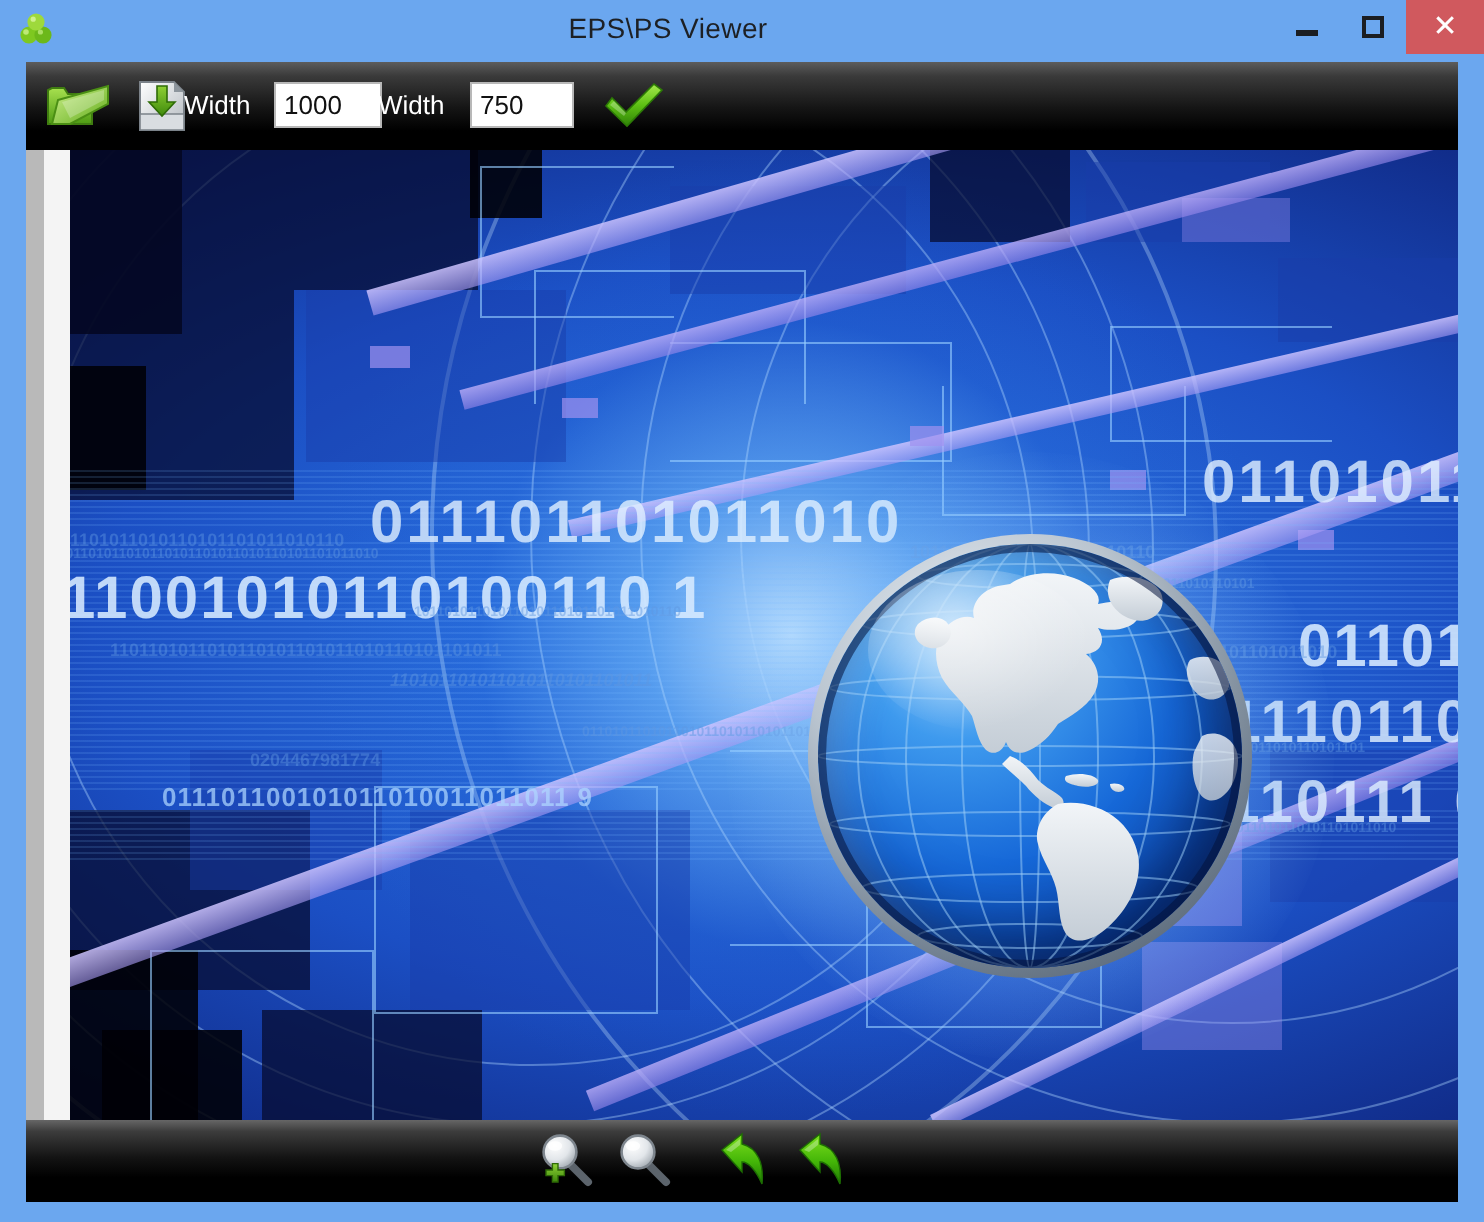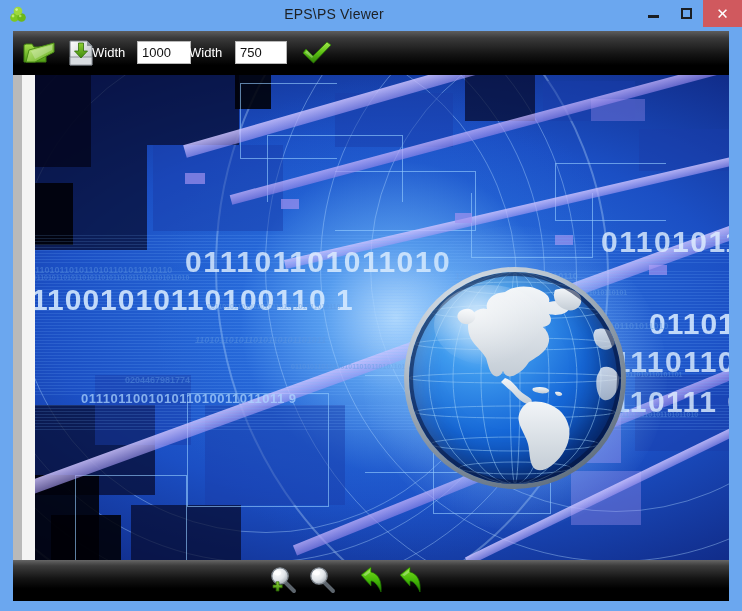--- a/index.html
+++ b/index.html
@@ -389,20 +389,21 @@
       <div class="bin bin-xl" style="left:150px; top:170px;">011101101011010</div>
       <div class="bin bin-lg" style="left:-4px; top:208px;">11001010110100110 1</div>
       <div class="bin bin-md" style="left:46px; top:316px;">011101100101011010011011011 9</div>
       <div class="bin bin-xl" style="left:566px; top:150px;">0110101100</div>
       <div class="bin bin-xl" style="left:544px; top:270px;">011110110 0</div>
       <div class="bin bin-xl" style="left:560px; top:310px;">0110111 0</div>
       <div class="bin bin-lg" style="left:614px; top:232px;">011011011</div>
 
       <div class="bin bin-sm bin-dim" style="left:-10px; top:190px;">101101011010110101101011010110</div>
       <div class="bin bin-xs bin-dim" style="left:-10px; top:199px;">0101101011010110101101011010110101101011010</div>
+      <div class="bin bin-sm bin-dim" style="left:20px; top:245px;">1101101011010110101101011010110101101011</div>
       <div class="bin bin-xs bin-dim" style="left:172px; top:228px;">10110101101011010110101101011010110</div>
       <div class="bin bin-sm bin-dim" style="left:160px; top:260px;font-style:italic;">110101101011010110101101011</div>
       <div class="bin bin-xs bin-dim" style="left:256px; top:288px;">0110101101011010110101101011010</div>
       <div class="bin bin-sm bin-dim" style="left:420px; top:196px;">1011010110101101011010110</div>
       <div class="bin bin-xs bin-dim" style="left:470px; top:214px;">01101011010110101101011010110101</div>
       <div class="bin bin-sm bin-dim" style="left:540px; top:246px;">1010110101101011010</div>
       <div class="bin bin-xs bin-dim" style="left:556px; top:296px;">110101101011010110101101</div>
       <div class="bin bin-sm bin-dim" style="left:90px; top:300px;">0204467981774</div>
       <div class="bin bin-xs bin-dim" style="left:560px; top:336px;">101101011010110101101011010</div>
 

